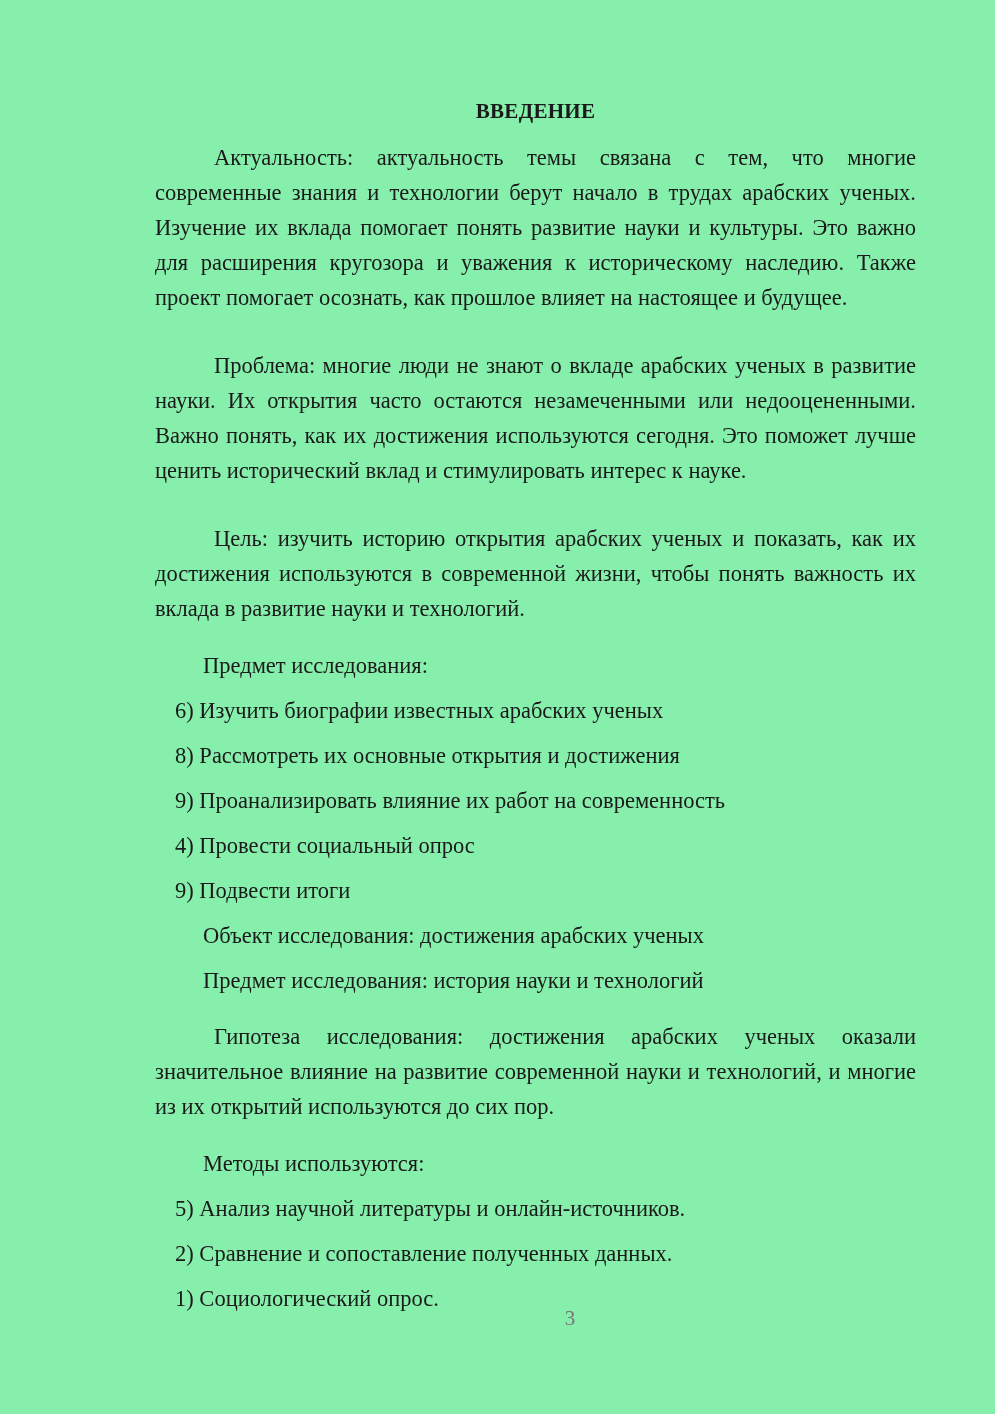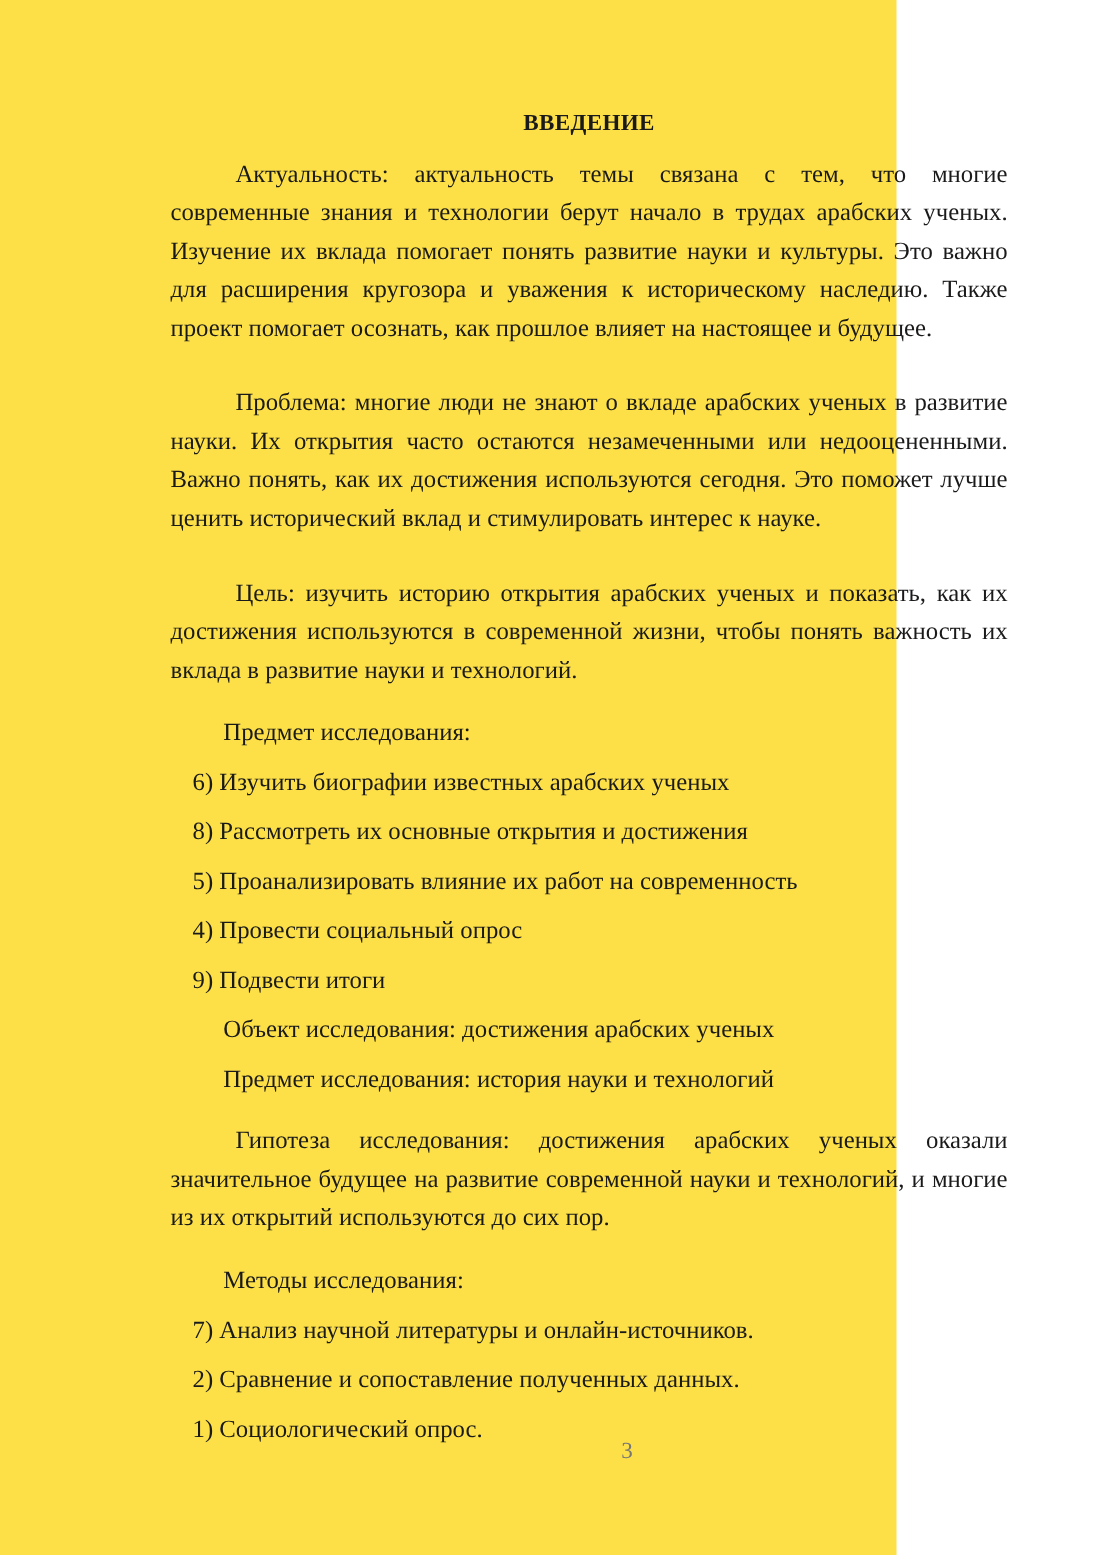--- a/index.html
+++ b/index.html
@@ -11,23 +11,23 @@
       width: 1000px;
       height: 1414px;
       position: relative;
       overflow: hidden;
       font-family: "Liberation Serif", "DejaVu Serif", serif;
       color: #1a1a1a;
     }
     .page {
       position: absolute;
       left: 0; top: 0;
-      width: 815px;
+      width: 995px;
       height: 1414px;
-      background: #fde047;
+      background: #86efac;
       font-family: Liberation Serif, serif;
     }
     .content {
       position: absolute;
       left: 144px;
       top: 94px;
       width: 783px;
       font-size: 22.5px;
       line-height: 35px;
     }
@@ -80,38 +80,38 @@
 
     <p class="para">Цель: изучить историю открытия арабских ученых и показать, как их достижения используются в современной жизни, чтобы понять важность их вклада в развитие науки и технологий.</p>
     <div class="gap"></div>
 
     <p class="indent-line">Предмет исследования:</p>
     <div class="gap-sm"></div>
     <p class="list-item">6) Изучить биографии известных арабских ученых</p>
     <div class="gap-sm"></div>
     <p class="list-item">8) Рассмотреть их основные открытия и достижения</p>
     <div class="gap-sm"></div>
-    <p class="list-item">5) Проанализировать влияние их работ на современность</p>
+    <p class="list-item">9) Проанализировать влияние их работ на современность</p>
     <div class="gap-sm"></div>
     <p class="list-item">4) Провести социальный опрос</p>
     <div class="gap-sm"></div>
     <p class="list-item">9) Подвести итоги</p>
     <div class="gap-sm"></div>
 
     <p class="indent-line">Объект исследования: достижения арабских ученых</p>
     <div class="gap-sm"></div>
     <p class="indent-line">Предмет исследования: история науки и технологий</p>
     <div class="gap-sm"></div>
 
-    <p class="para">Гипотеза исследования: достижения арабских ученых оказали значительное будущее на развитие современной науки и технологий, и многие из их открытий используются до сих пор.</p>
+    <p class="para">Гипотеза исследования: достижения арабских ученых оказали значительное влияние на развитие современной науки и технологий, и многие из их открытий используются до сих пор.</p>
     <div class="gap"></div>
 
-    <p class="indent-line">Методы исследования:</p>
+    <p class="indent-line">Методы используются:</p>
     <div class="gap-sm"></div>
-    <p class="list-item">7) Анализ научной литературы и онлайн-источников.</p>
+    <p class="list-item">5) Анализ научной литературы и онлайн-источников.</p>
     <div class="gap-sm"></div>
     <p class="list-item">2) Сравнение и сопоставление полученных данных.</p>
     <div class="gap-sm"></div>
     <p class="list-item">1) Социологический опрос.</p>
   </div>
 
   <div class="page-number">3</div>
 </div>
 
 </body></html>

